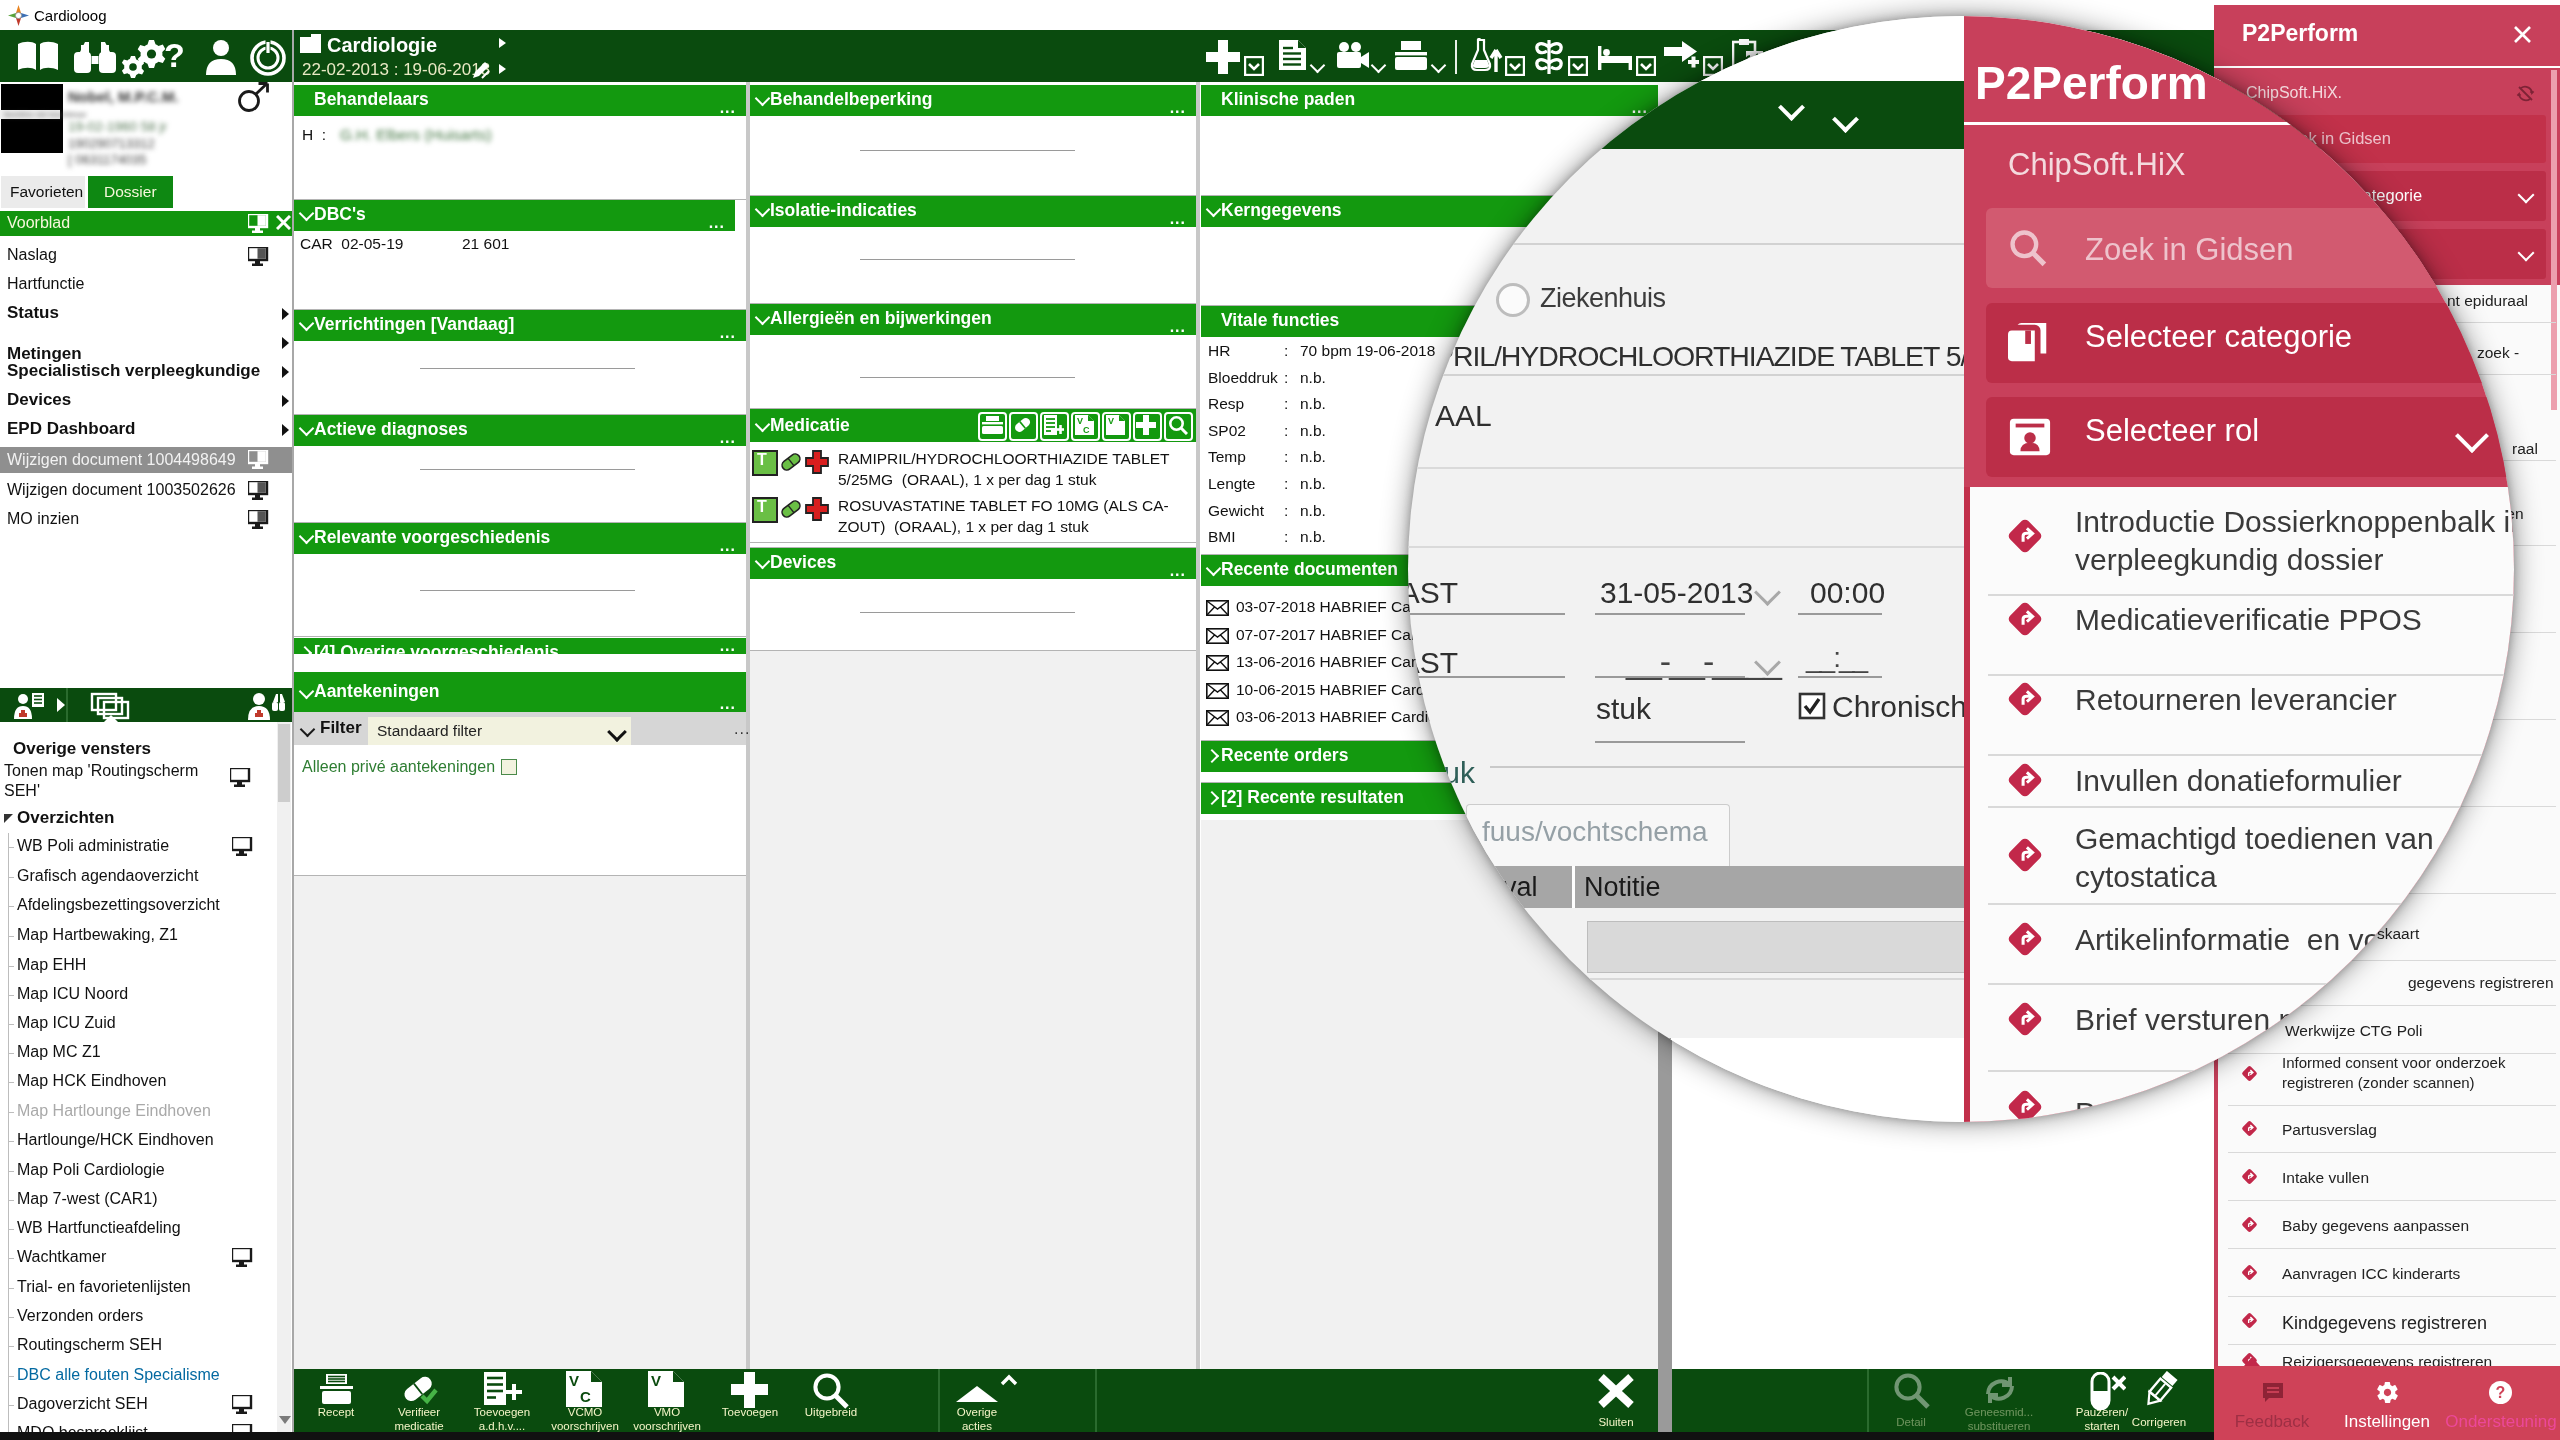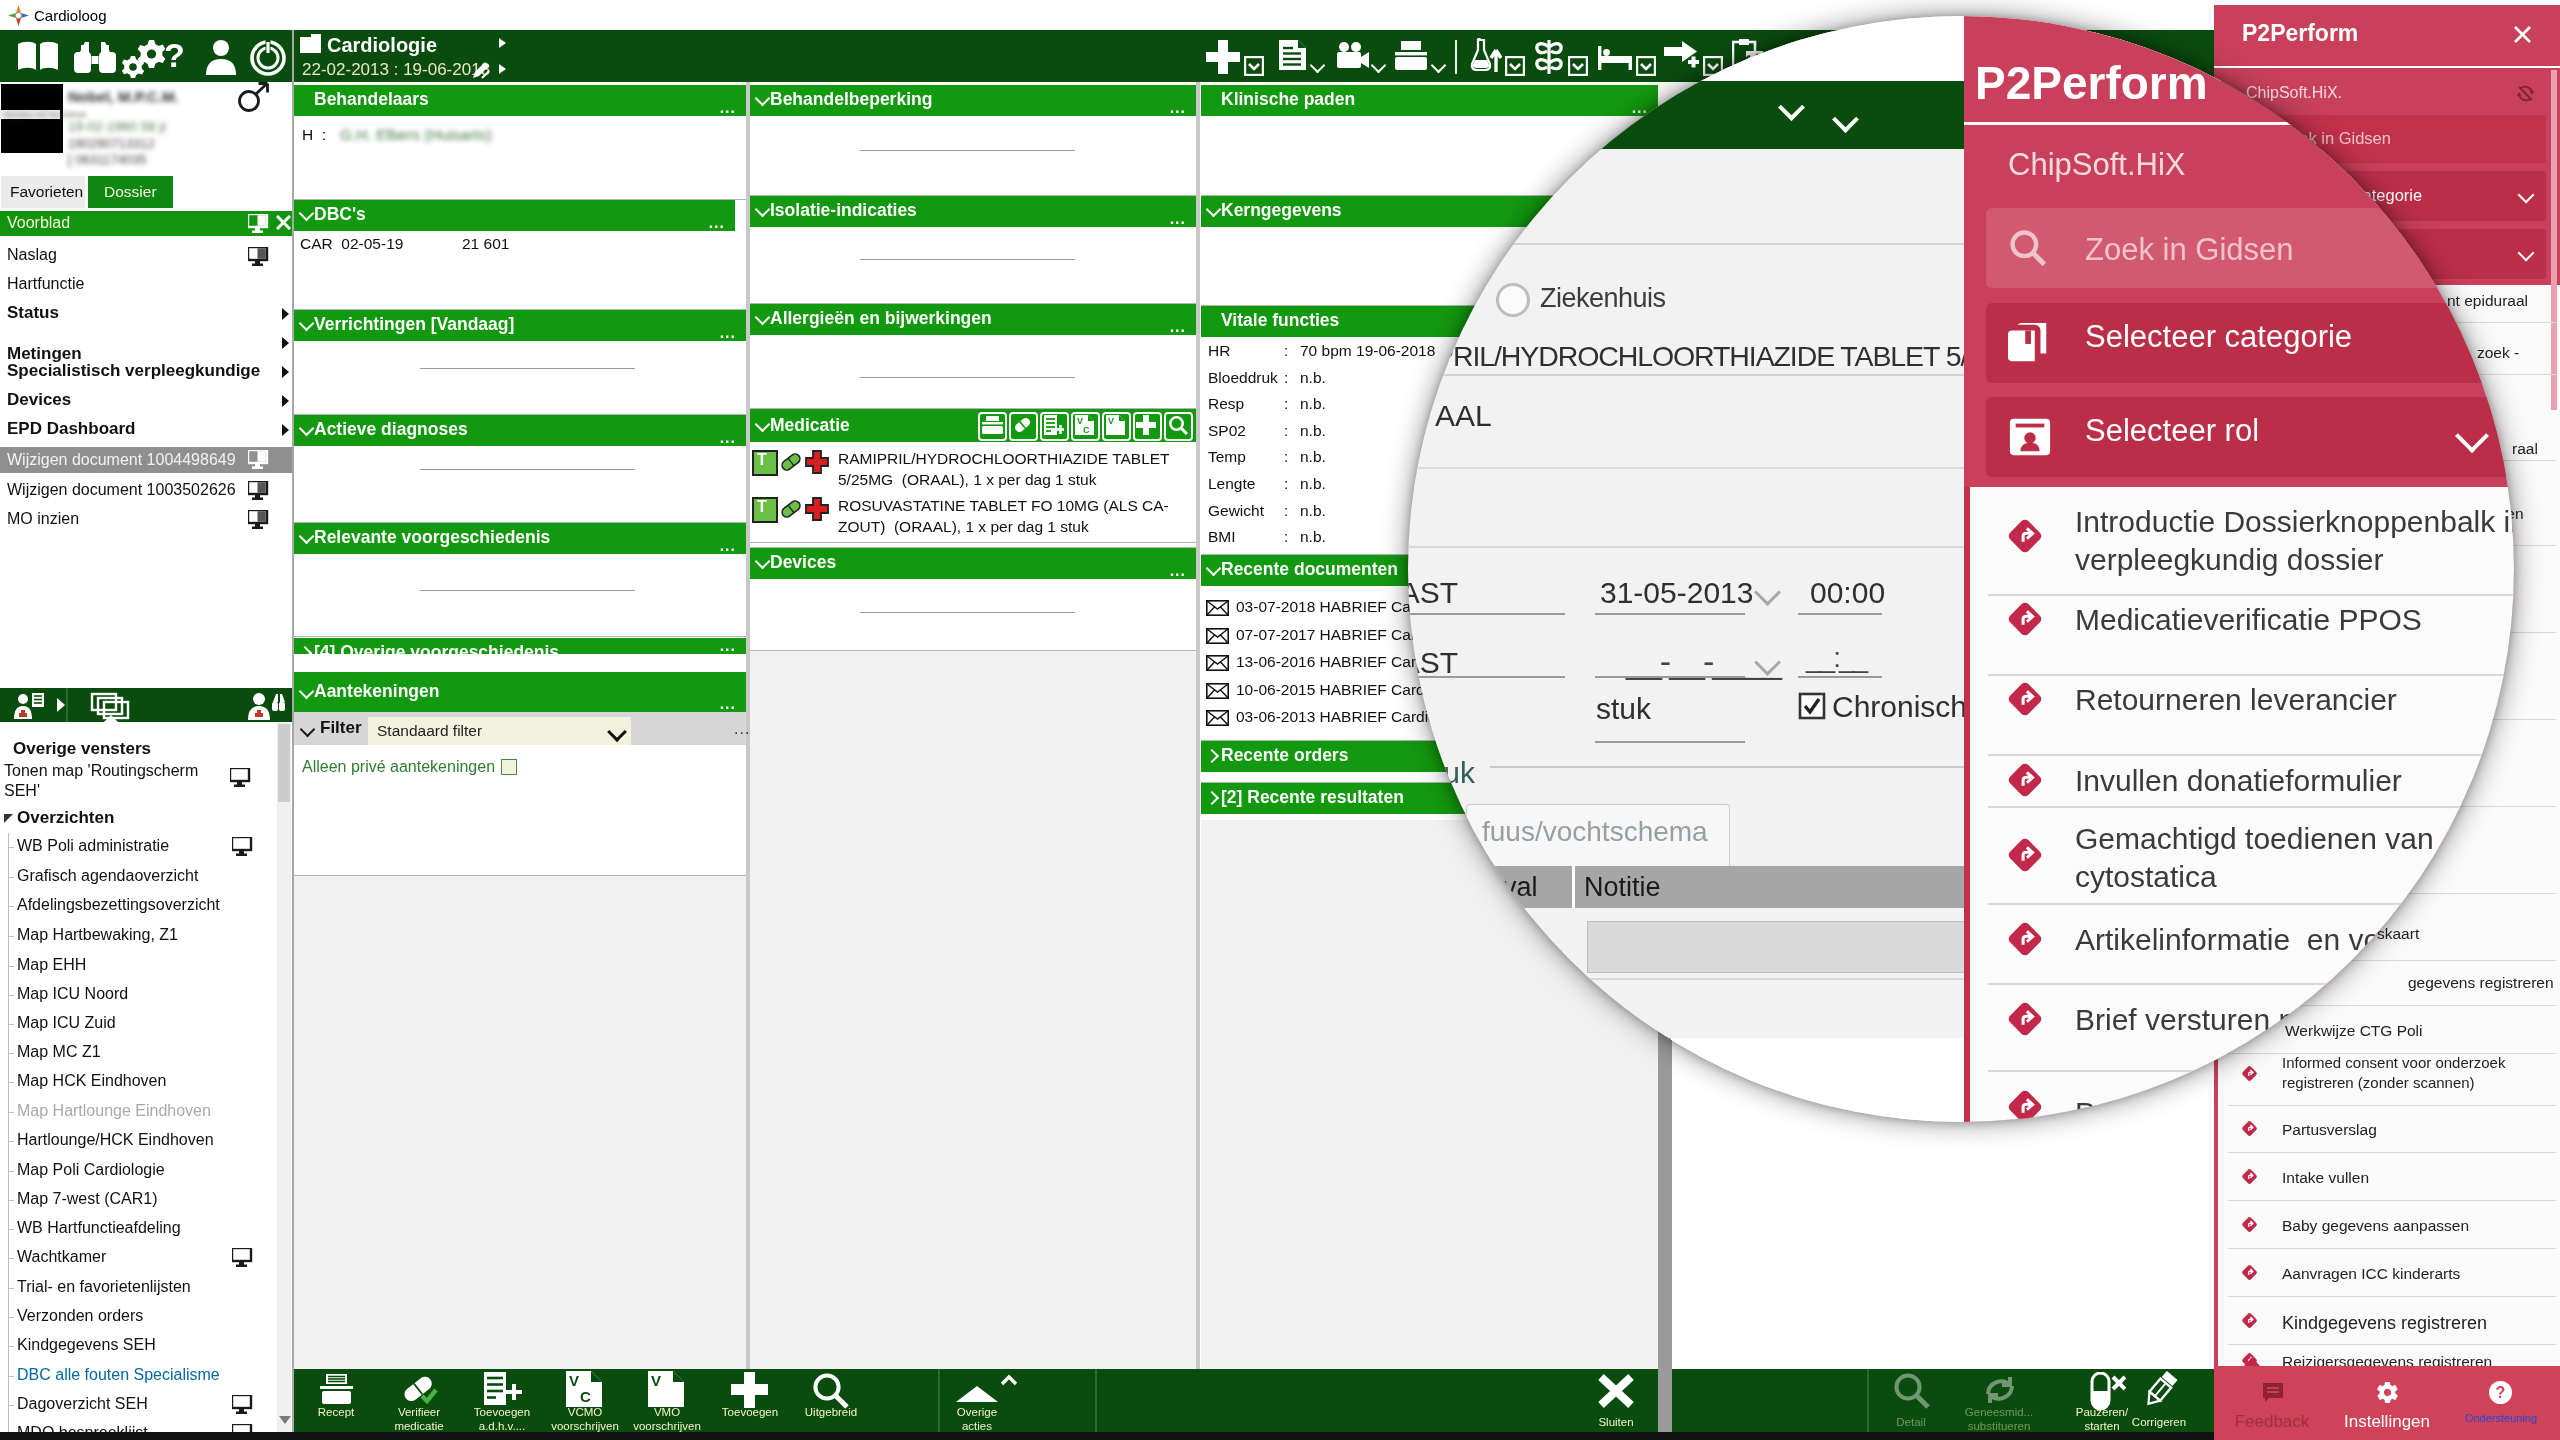--- a/index.html
+++ b/index.html
@@ -333,21 +333,21 @@
 <svg class="abs" style="left:232px;top:1248px" width="22" height="19" viewBox="0 0 22 19">
  <rect x="0" y="0" width="19" height="13" fill="none" stroke="#1a1a1a" stroke-width="2.4"></rect>
  <rect x="7" y="14" width="5" height="3" fill="#1a1a1a"></rect>
         <rect x="4" y="16.5" width="11" height="2.5" fill="#1a1a1a"></rect>
 </svg>
 <div class="abs" style="left:8px;top:1288px;width:6px;height:1px;background:#bdbdbd;"></div>
 <div class="txt" style="left:17px;top:1278px;font-size:16px;color:#111;">Trial- en favorietenlijsten</div>
 <div class="abs" style="left:8px;top:1317px;width:6px;height:1px;background:#bdbdbd;"></div>
 <div class="txt" style="left:17px;top:1307px;font-size:16px;color:#111;">Verzonden orders</div>
 <div class="abs" style="left:8px;top:1346px;width:6px;height:1px;background:#bdbdbd;"></div>
-<div class="txt" style="left:17px;top:1336px;font-size:16px;color:#111;">Kindgegevens SEH</div>
+<div class="txt" style="left:17px;top:1336px;font-size:16px;color:#111;">Routingscherm SEH</div>
 <div class="abs" style="left:8px;top:1376px;width:6px;height:1px;background:#bdbdbd;"></div>
 <div class="txt" style="left:17px;top:1366px;font-size:16px;color:#0369a1;">DBC alle fouten Specialisme</div>
 <div class="abs" style="left:8px;top:1405px;width:6px;height:1px;background:#bdbdbd;"></div>
 <div class="txt" style="left:17px;top:1395px;font-size:16px;color:#111;">Dagoverzicht SEH</div>
 <svg class="abs" style="left:232px;top:1395px" width="22" height="19" viewBox="0 0 22 19">
  <rect x="0" y="0" width="19" height="13" fill="none" stroke="#1a1a1a" stroke-width="2.4"></rect>
  <rect x="7" y="14" width="5" height="3" fill="#1a1a1a"></rect>
         <rect x="4" y="16.5" width="11" height="2.5" fill="#1a1a1a"></rect>
 </svg>
 <div class="abs" style="left:8px;top:1434px;width:6px;height:1px;background:#bdbdbd;"></div>
@@ -851,21 +851,21 @@
       </svg>
 <div class="txt" style="left:2272px;top:1412px;transform:translateX(-50%);font-size:17px;color:#9e2f44;">Feedback</div>
 <svg class="abs" style="left:2375px;top:1380px" width="25" height="25" viewBox="0 0 24 24">
         <path fill="#fff" d="M19.4 13c0-.3.1-.6.1-1s0-.7-.1-1l2.1-1.7c.2-.2.3-.5.1-.7l-2-3.5c-.1-.2-.4-.3-.6-.2l-2.5 1c-.5-.4-1.1-.7-1.7-1l-.4-2.6c0-.2-.2-.4-.5-.4h-4c-.2 0-.4.2-.5.4l-.4 2.6c-.6.2-1.1.6-1.7 1l-2.5-1c-.2-.1-.5 0-.6.2l-2 3.5c-.1.2-.1.5.1.7L4.6 11c0 .3-.1.6-.1 1s0 .7.1 1l-2.1 1.7c-.2.2-.3.5-.1.7l2 3.5c.1.2.4.3.6.2l2.5-1c.5.4 1.1.7 1.7 1l.4 2.6c0 .2.2.4.5.4h4c.2 0 .4-.2.5-.4l.4-2.6c.6-.2 1.1-.6 1.7-1l2.5 1c.2.1.5 0 .6-.2l2-3.5c.1-.2.1-.5-.1-.7L19.4 13zM12 15.5c-1.9 0-3.5-1.6-3.5-3.5s1.6-3.5 3.5-3.5 3.5 1.6 3.5 3.5-1.6 3.5-3.5 3.5z"></path>
       </svg>
 <div class="txt" style="left:2387px;top:1412px;transform:translateX(-50%);font-size:17px;color:#fff;">Instellingen</div>
 <svg class="abs" style="left:2488px;top:1380px" width="25" height="25" viewBox="0 0 25 25">
         <circle cx="12.5" cy="12.5" r="11.5" fill="#fff"></circle>
         <text x="12.5" y="18" font-size="16" font-weight="bold" fill="#cf4258" text-anchor="middle" font-family="Liberation Sans">?</text>
       </svg>
-<div class="txt" style="left:2501px;top:1412px;transform:translateX(-50%);font-size:11px;color:#1d4ed8;">Ondersteuning</div>
+<div class="txt" style="left:2501px;top:1412px;transform:translateX(-50%);font-size:17px;color:#ec4899;">Ondersteuning</div>
 </div>
 
 <div id="circle">
 <div class="abs" id="circ" style="left:1408px;top:16px;width:1106px;height:1106px;border-radius:50%;overflow:hidden;background:#f2f2f2;box-shadow:0 0 28px rgba(0,0,0,.45), 0 0 8px rgba(0,0,0,.25);">
 <div class="abs" style="left:0;top:0;width:1106px;height:65px;background:#fff;"></div>
 <div class="abs" style="left:0;top:65px;width:1106px;height:68px;background:#0a4b0e;"></div>
 <div class="abs" style="left:374px;top:82px;width:15px;height:15px;border-left:4px solid #fff;border-bottom:4px solid #fff;transform:rotate(-45deg);"></div>
 <div class="abs" style="left:428px;top:94px;width:15px;height:15px;border-left:4px solid #fff;border-bottom:4px solid #fff;transform:rotate(-45deg);"></div>
 <div class="abs" style="left:0;top:227px;width:556px;height:2px;background:#d2d2d2;"></div>
 <div class="abs" style="left:88px;top:267px;width:28px;height:28px;border-radius:50%;border:3px solid #bdbdbd;background:#fbfbfb;"></div>

